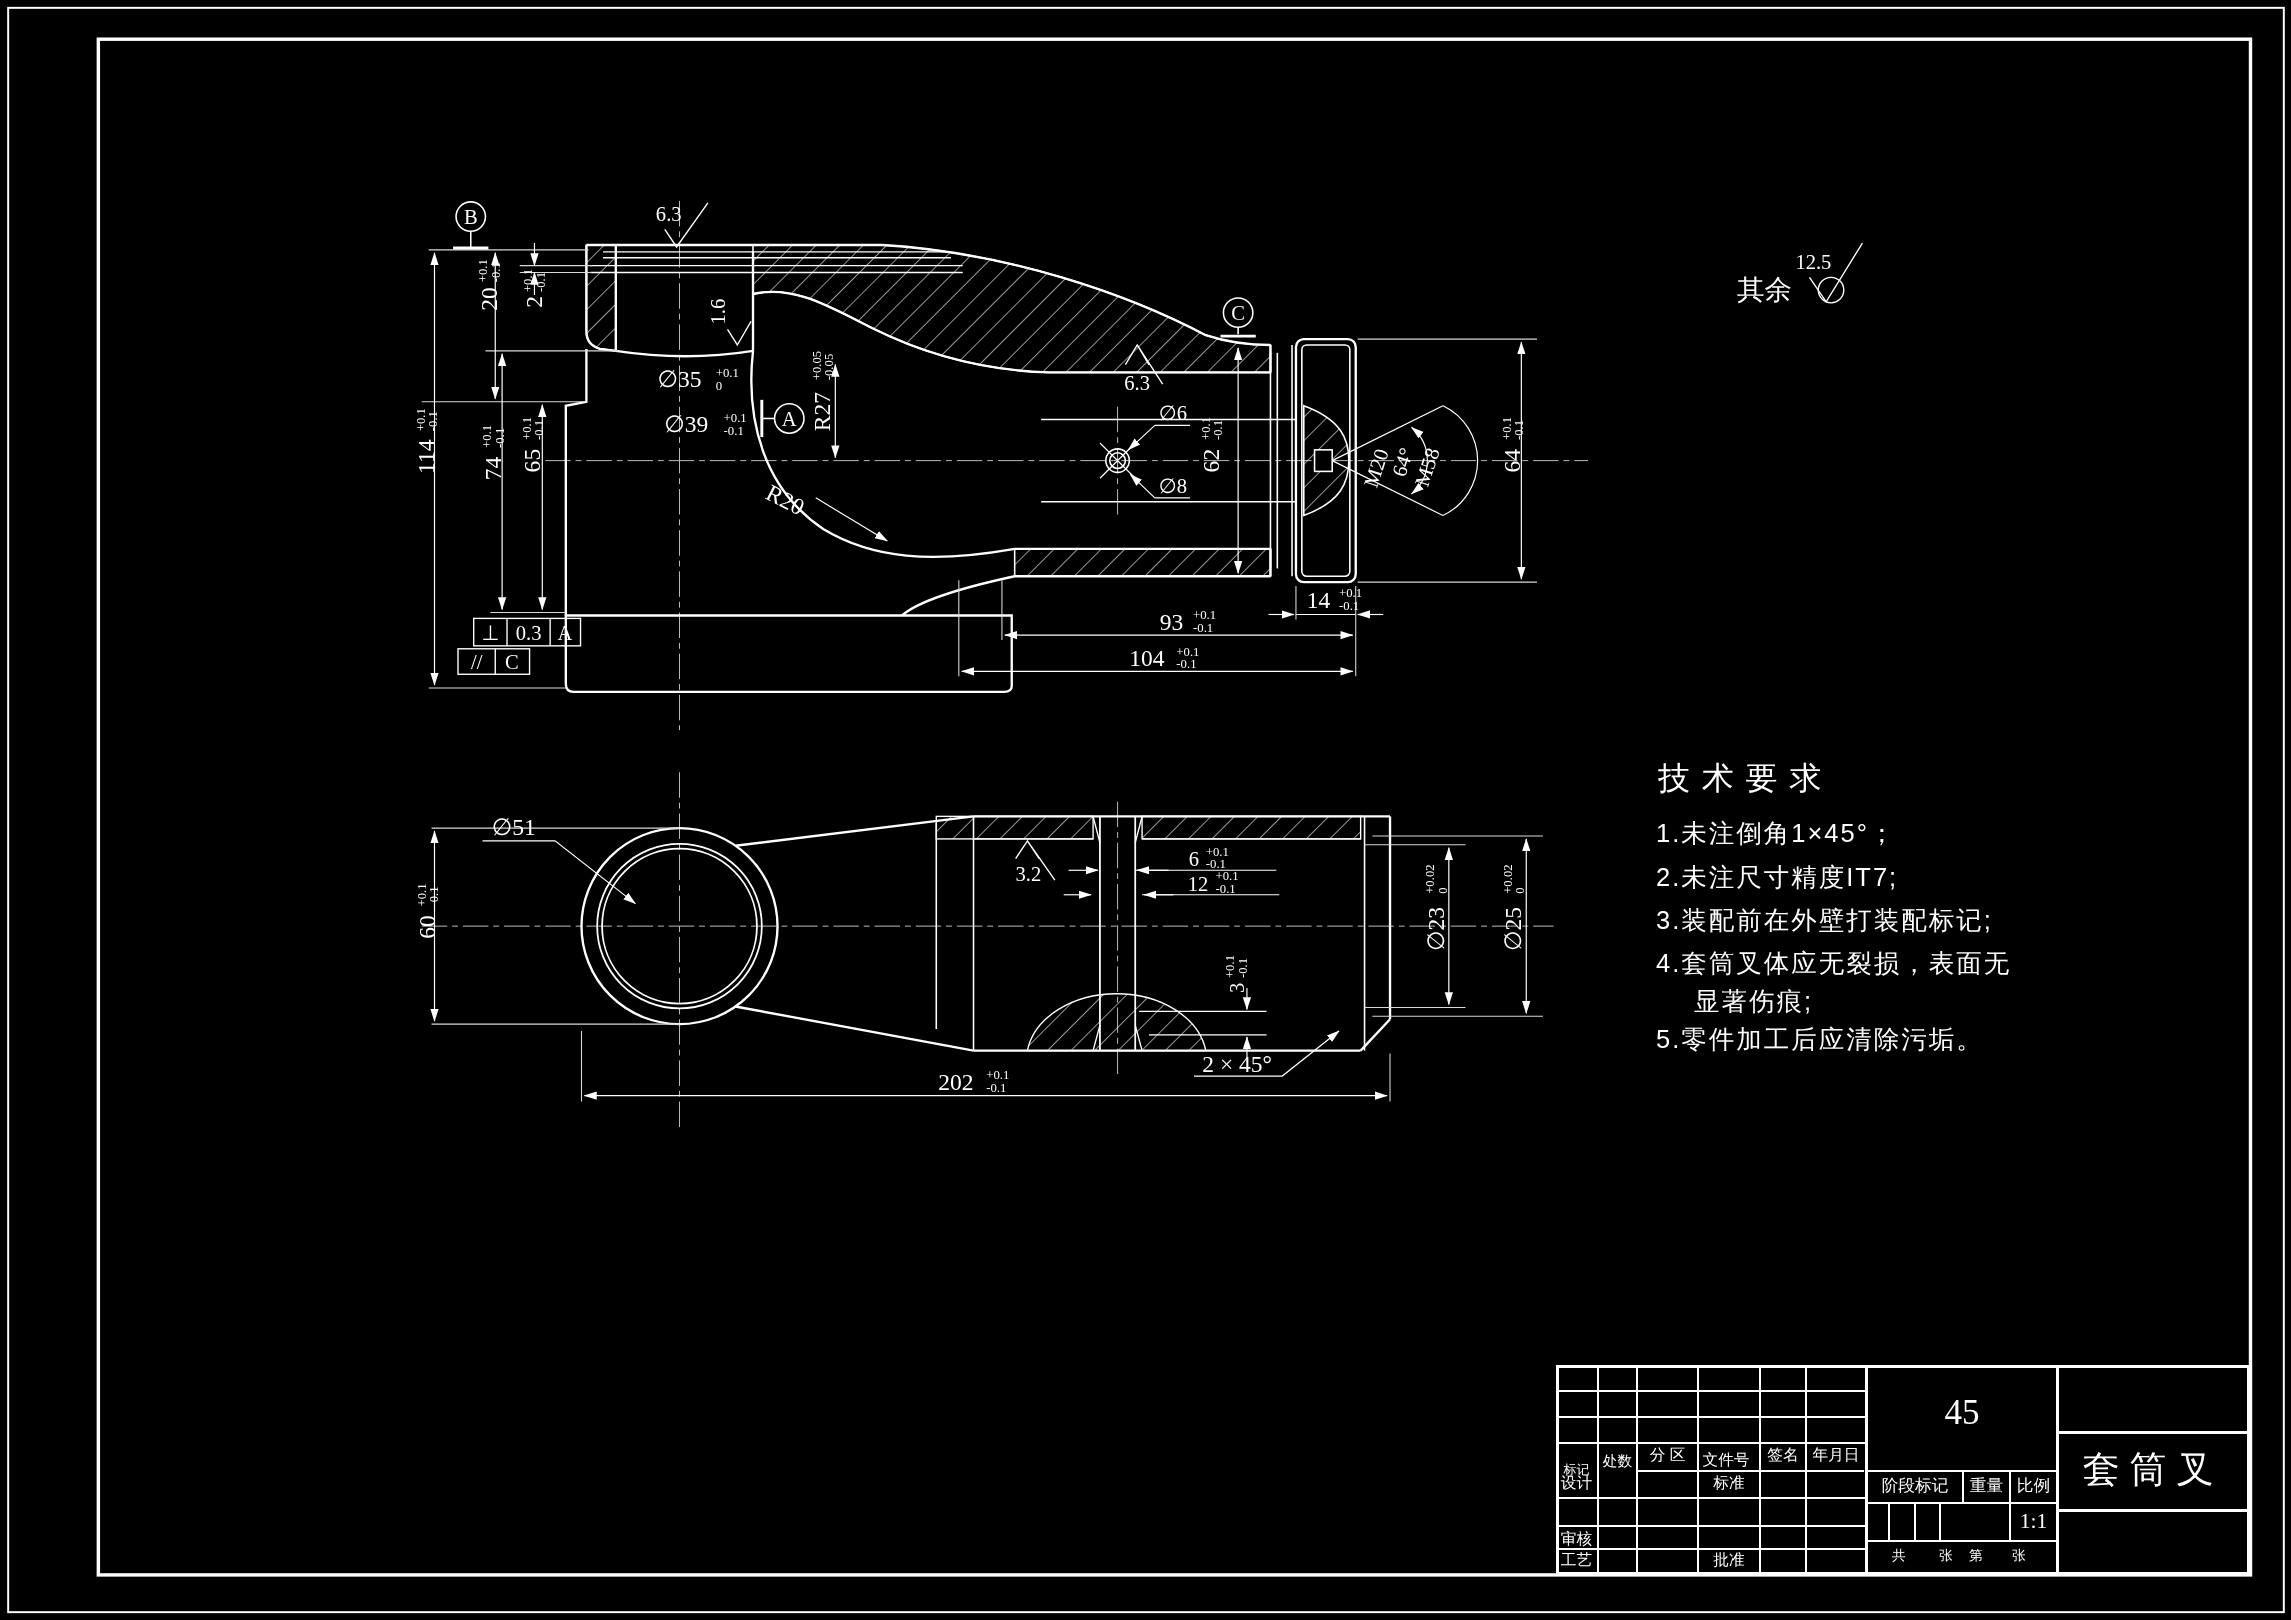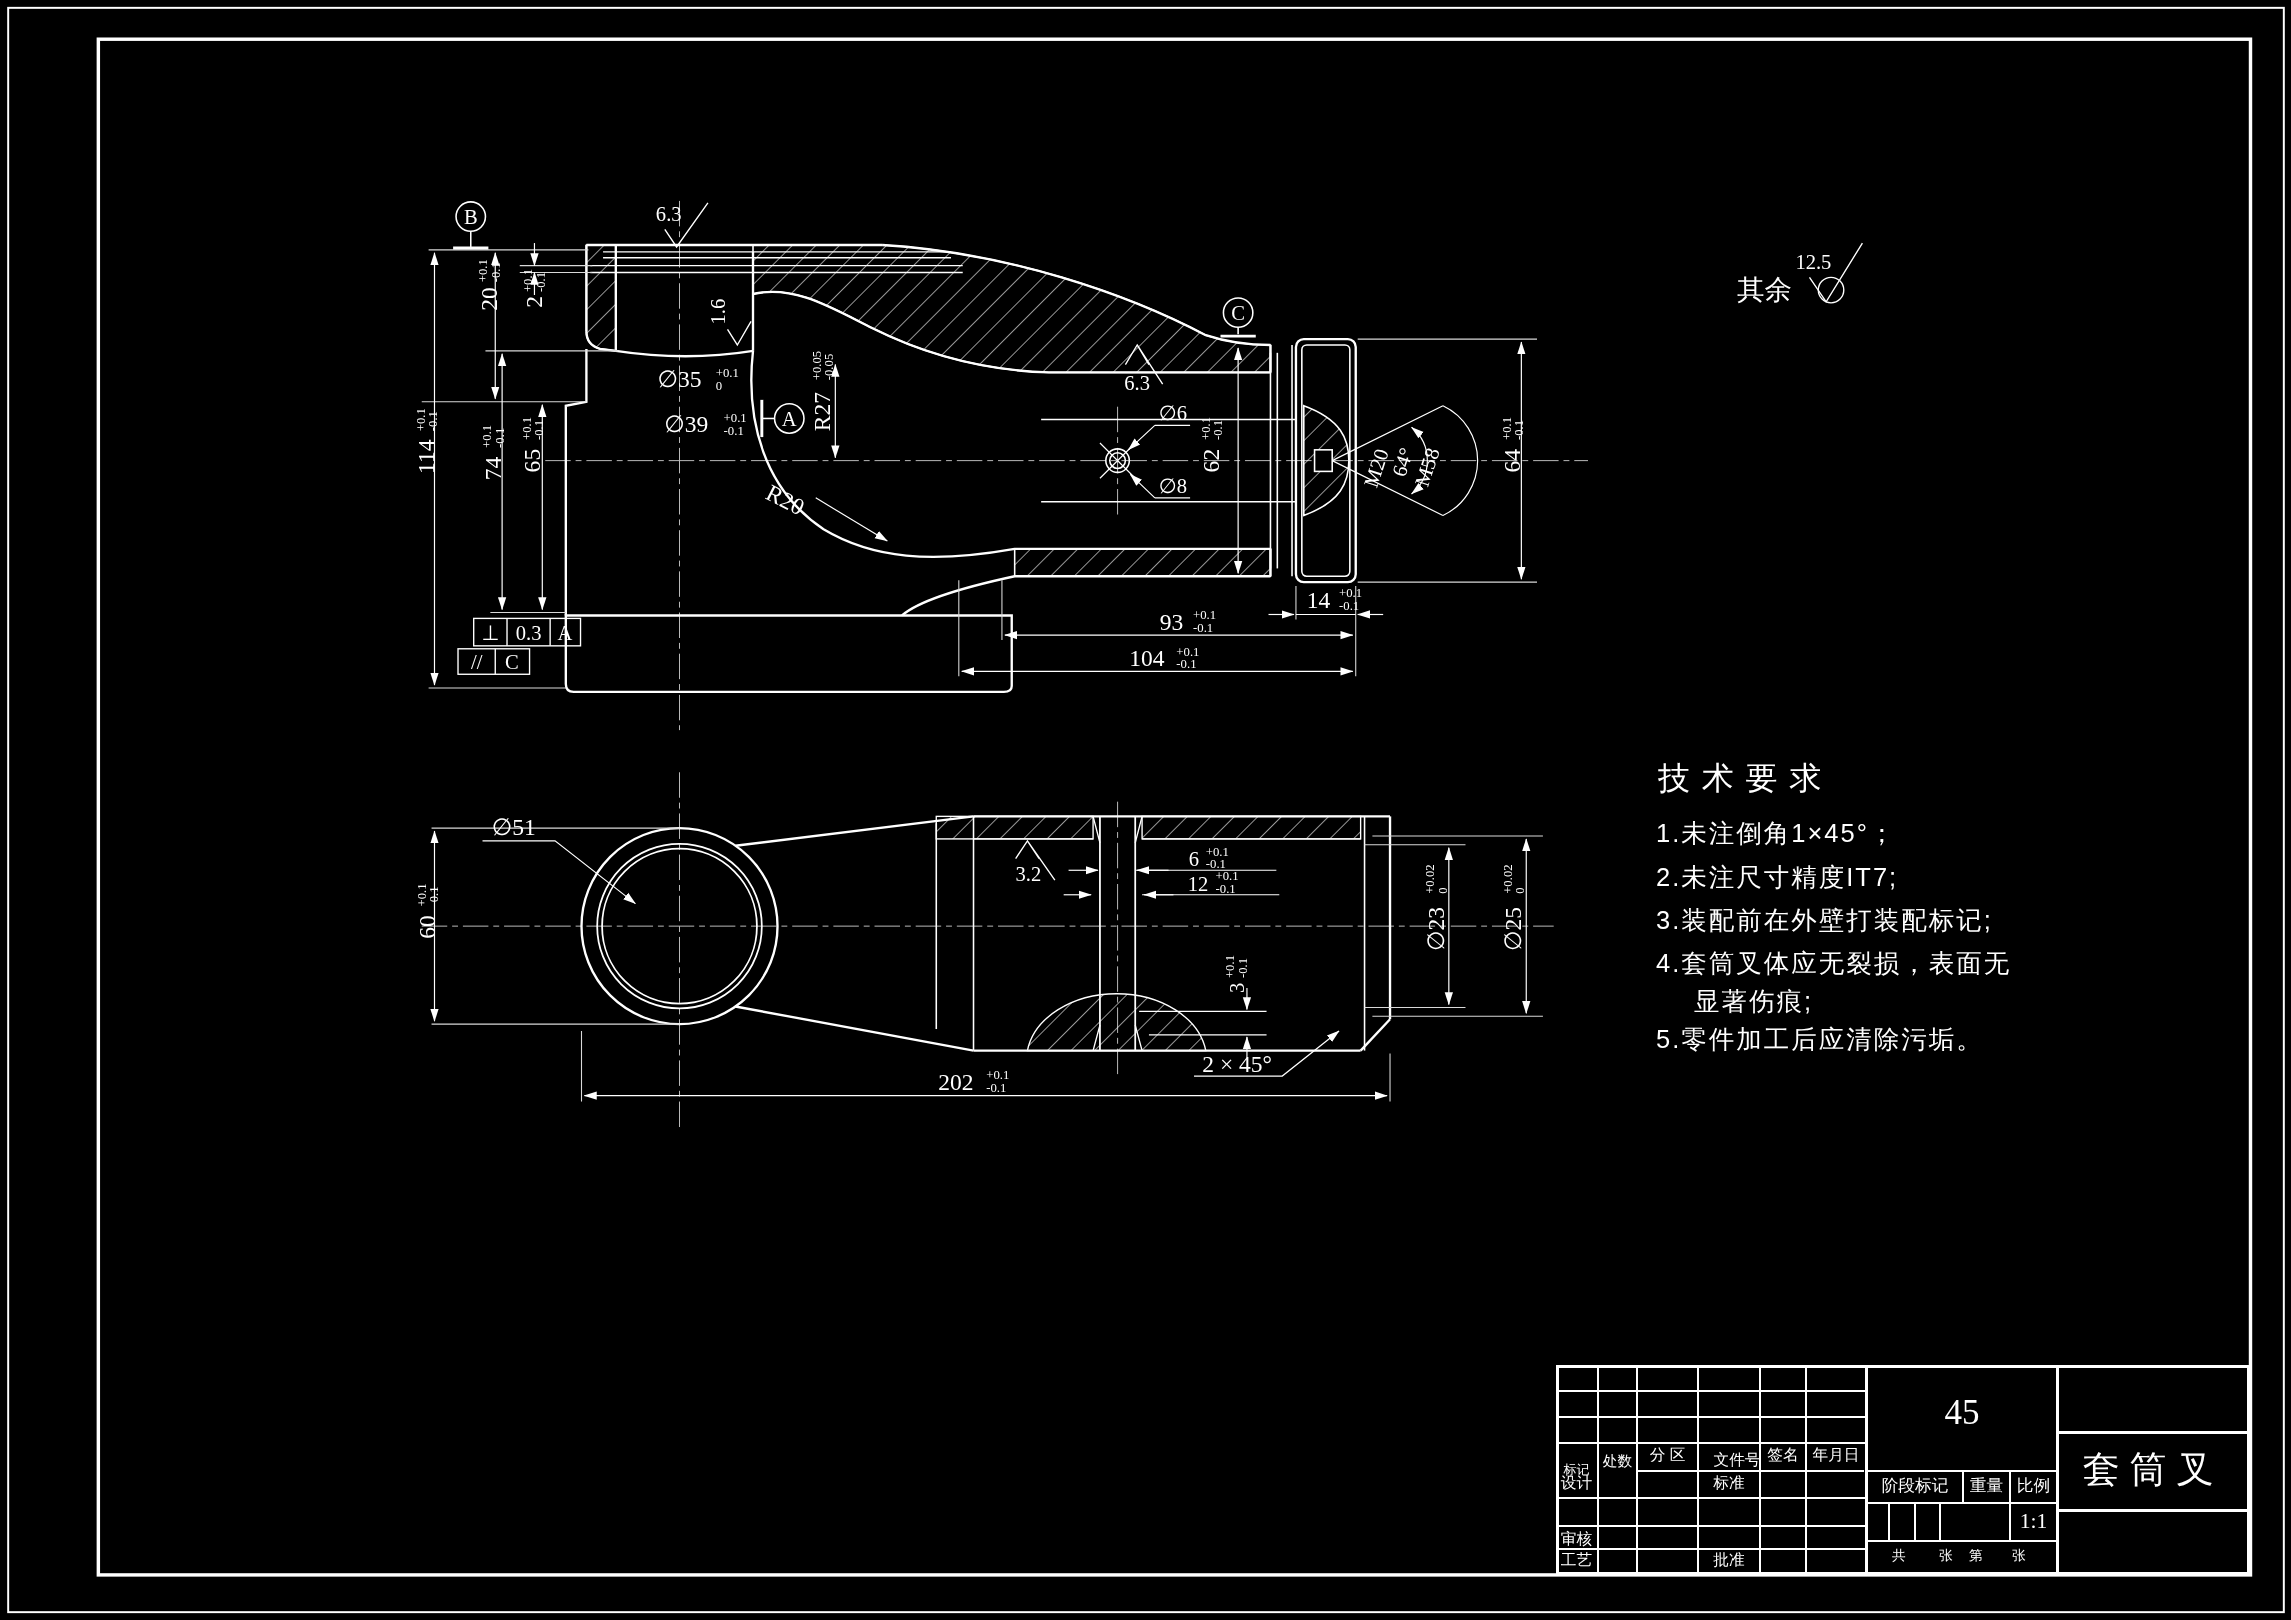--- a/index.html
+++ b/index.html
@@ -396,21 +396,21 @@
   <div class="ln" style="left:358px;top:137px;width:2px;height:38px;"></div>
   <div class="ln" style="left:383px;top:137px;width:2px;height:38px;"></div>
   <div class="ln" style="left:406px;top:105px;width:2px;height:32px;"></div>
   <div class="ln" style="left:453px;top:105px;width:2px;height:71px;"></div>
   <div class="ln" style="left:500px;top:0;width:2.9px;height:210px;"></div>
   <div class="ln" style="left:691px;top:0;width:2.9px;height:210px;"></div>
 
   <div class="tb cjk" style="left:0;top:77px;width:41px;height:55px;font-size:13px;">标记</div>
   <div class="tb cjk" style="left:43px;top:77px;width:37px;height:40px;font-size:14.7px;">处数</div>
   <div class="tb cjk" style="left:82px;top:77px;width:59px;height:27.4px;font-size:15.7px;">分 区</div>
-  <div class="tb cjk" style="left:151px;top:77px;width:60px;height:37px;font-size:15.7px;">文件号</div>
+  <div class="tb cjk" style="left:140px;top:77px;width:60px;height:37px;font-size:15.7px;">文件号</div>
   <div class="tb cjk" style="left:205px;top:77px;width:44px;height:27.4px;font-size:15.7px;text-align:center;">签名</div>
   <div class="tb cjk" style="left:251px;top:77px;width:58px;height:27.4px;font-size:15.7px;">年月日</div>
   <div class="tb cjk" style="left:0;top:105px;width:41px;height:27.4px;font-size:15.7px;">设计</div>
   <div class="tb cjk" style="left:143px;top:105px;width:60px;height:27.4px;font-size:15.7px;">标准</div>
   <div class="tb cjk" style="left:0;top:160px;width:41px;height:29px;font-size:15.7px;">审核</div>
   <div class="tb cjk" style="left:0;top:183px;width:41px;height:23.5px;font-size:15.7px;">工艺</div>
   <div class="tb cjk" style="left:143px;top:183px;width:60px;height:23.5px;font-size:15.7px;">批准</div>
   <div class="tb" style="left:312px;top:0;width:188px;height:96px;font-size:35px;font-family:'Liberation Serif',serif;">45</div>
   <div class="tb cjk" style="left:312px;top:105px;width:94px;height:32px;font-size:16.7px;">阶段标记</div>
   <div class="tb cjk" style="left:408px;top:105px;width:45px;height:32px;font-size:16.7px;">重量</div>

